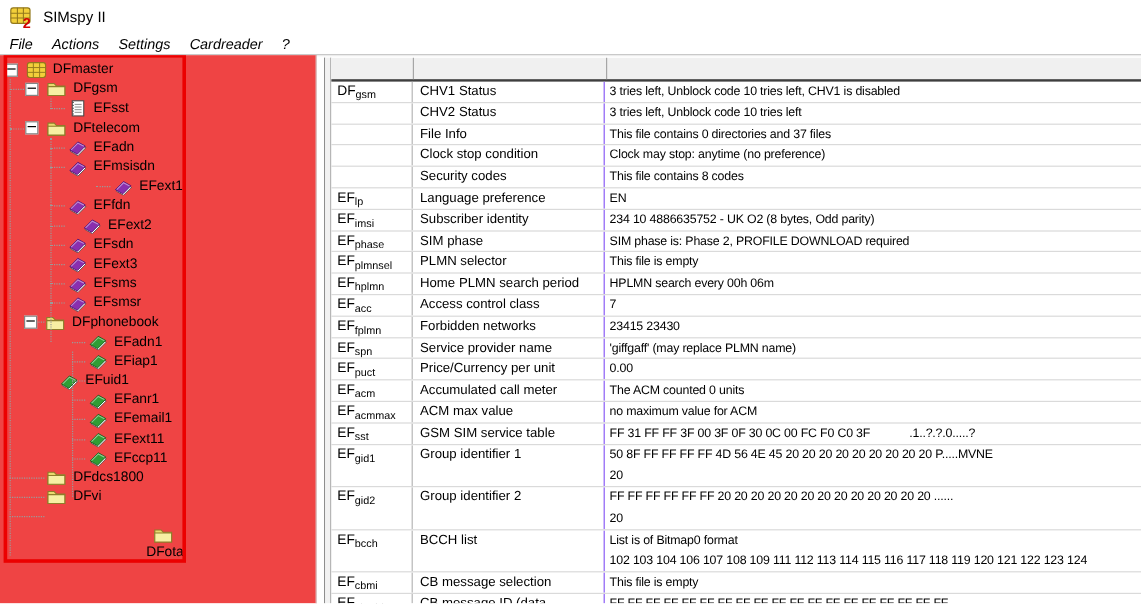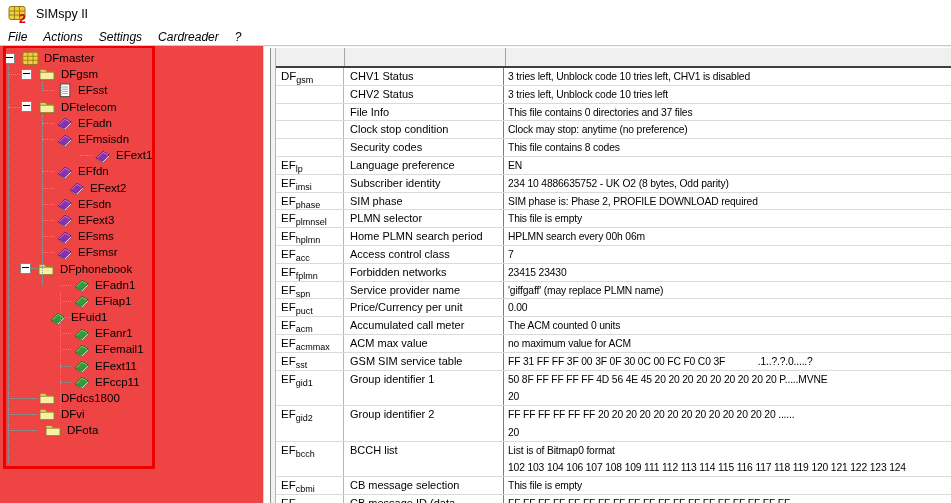--- a/index.html
+++ b/index.html
@@ -363,21 +363,21 @@
             <div class="stub" style="left: 8px; width: 29px;"></div>
             <span class="slot"></span>
             <span class="ticon">
               <svg width="16" height="14" viewBox="0 0 16 14">
                 <path d="M1 2.6 h5.2 l1.8 2 h7 v8 h-14 z" fill="#e9d96e" stroke="#8f7d2a" stroke-width="0.9"></path>
                 <path d="M1 5.2 h14 v7.4 h-14 z" fill="#f7efa3" stroke="#8f7d2a" stroke-width="0.9"></path>
               </svg>
             </span>
             <span class="tlabel">DFvi</span>
           </div>
-          <div class="tree-row" style="padding-left: 27px;">
+          <div class="tree-row" style="padding-left: 12px; flex-direction: column;">
             <div class="stub" style="left: 8px; width: 29px;"></div>
             <span class="slot"></span>
             <span class="ticon">
               <svg width="16" height="14" viewBox="0 0 16 14">
                 <path d="M1 2.6 h5.2 l1.8 2 h7 v8 h-14 z" fill="#e9d96e" stroke="#8f7d2a" stroke-width="0.9"></path>
                 <path d="M1 5.2 h14 v7.4 h-14 z" fill="#f7efa3" stroke="#8f7d2a" stroke-width="0.9"></path>
               </svg>
             </span>
             <span class="tlabel">DFota</span>
           </div>

